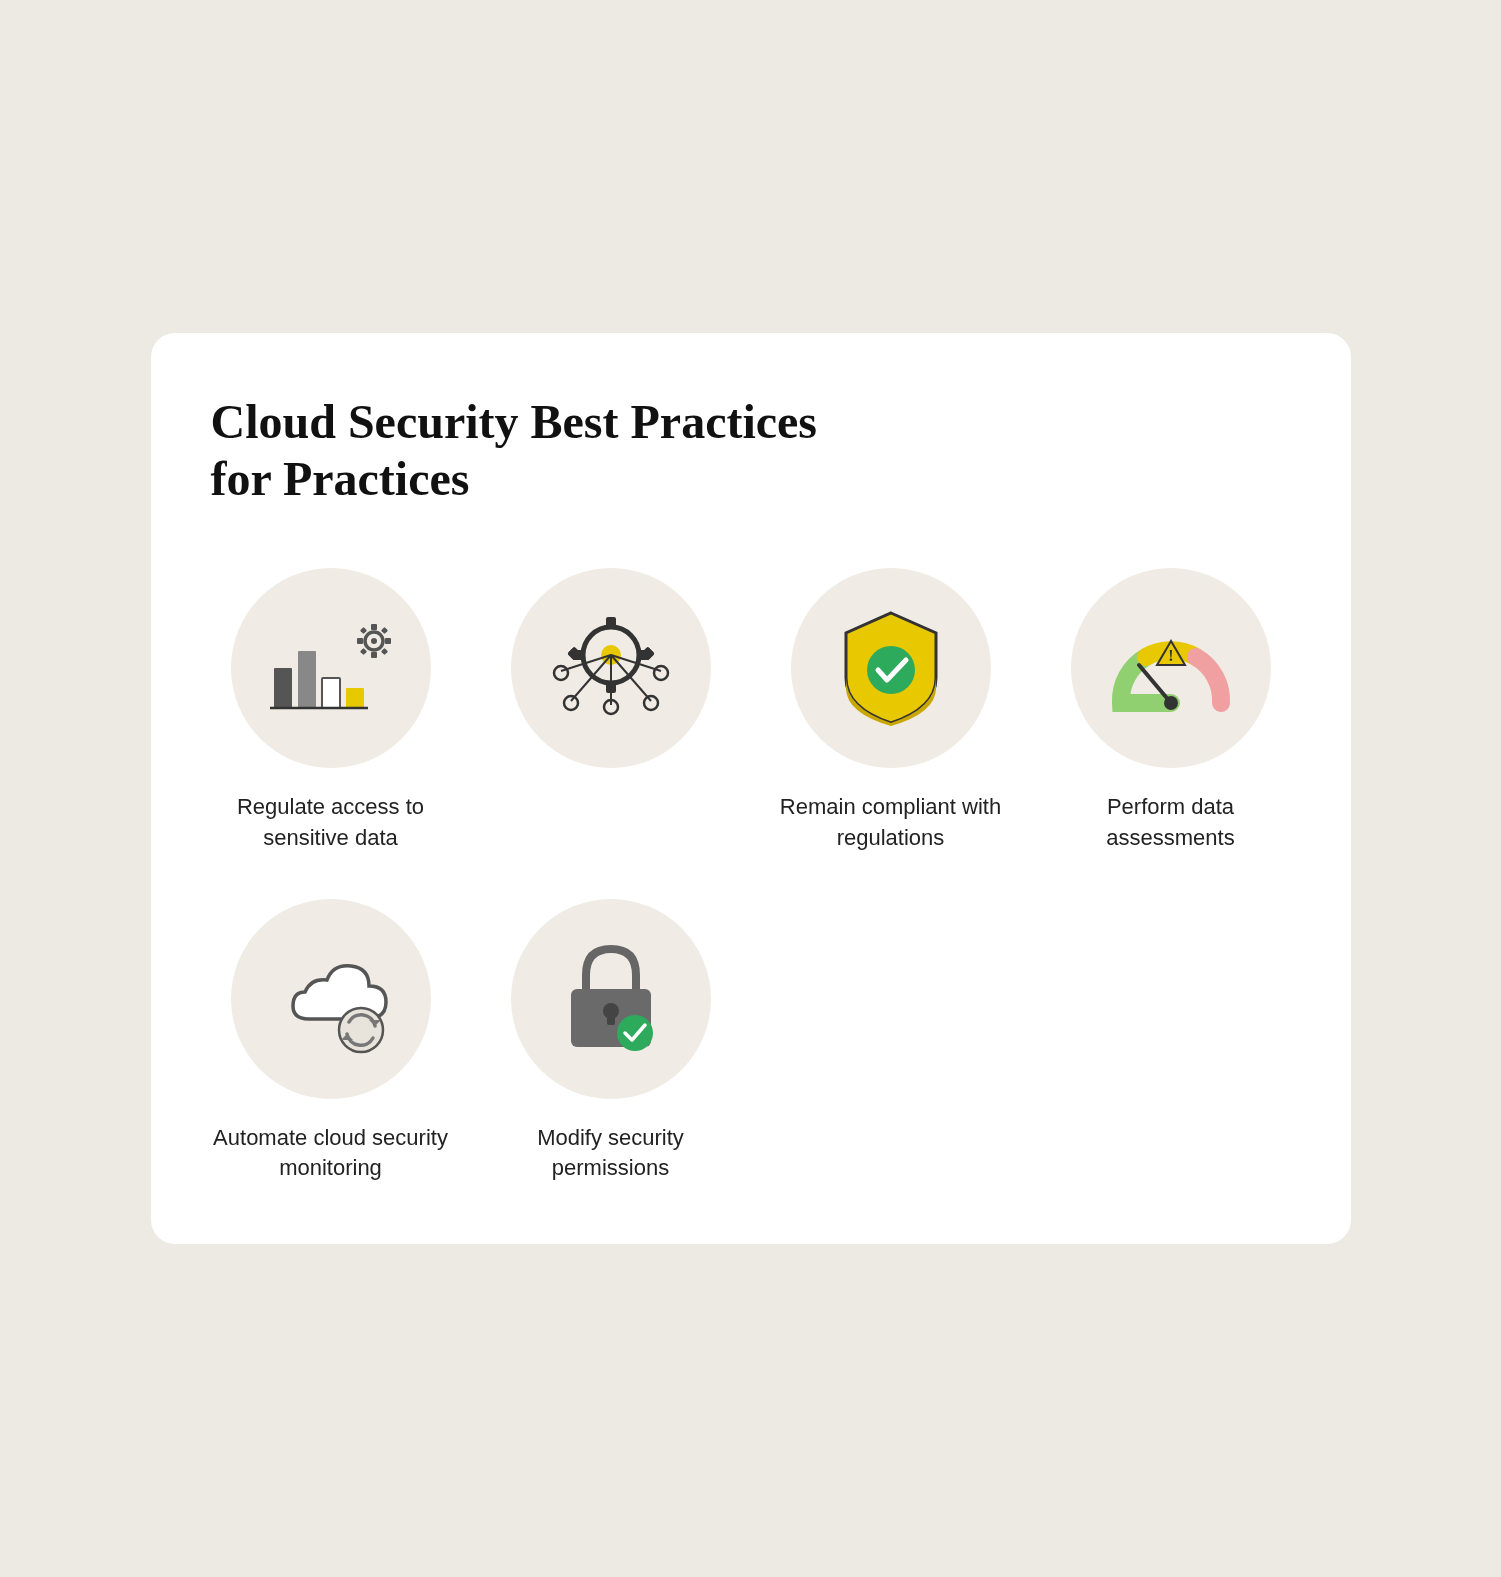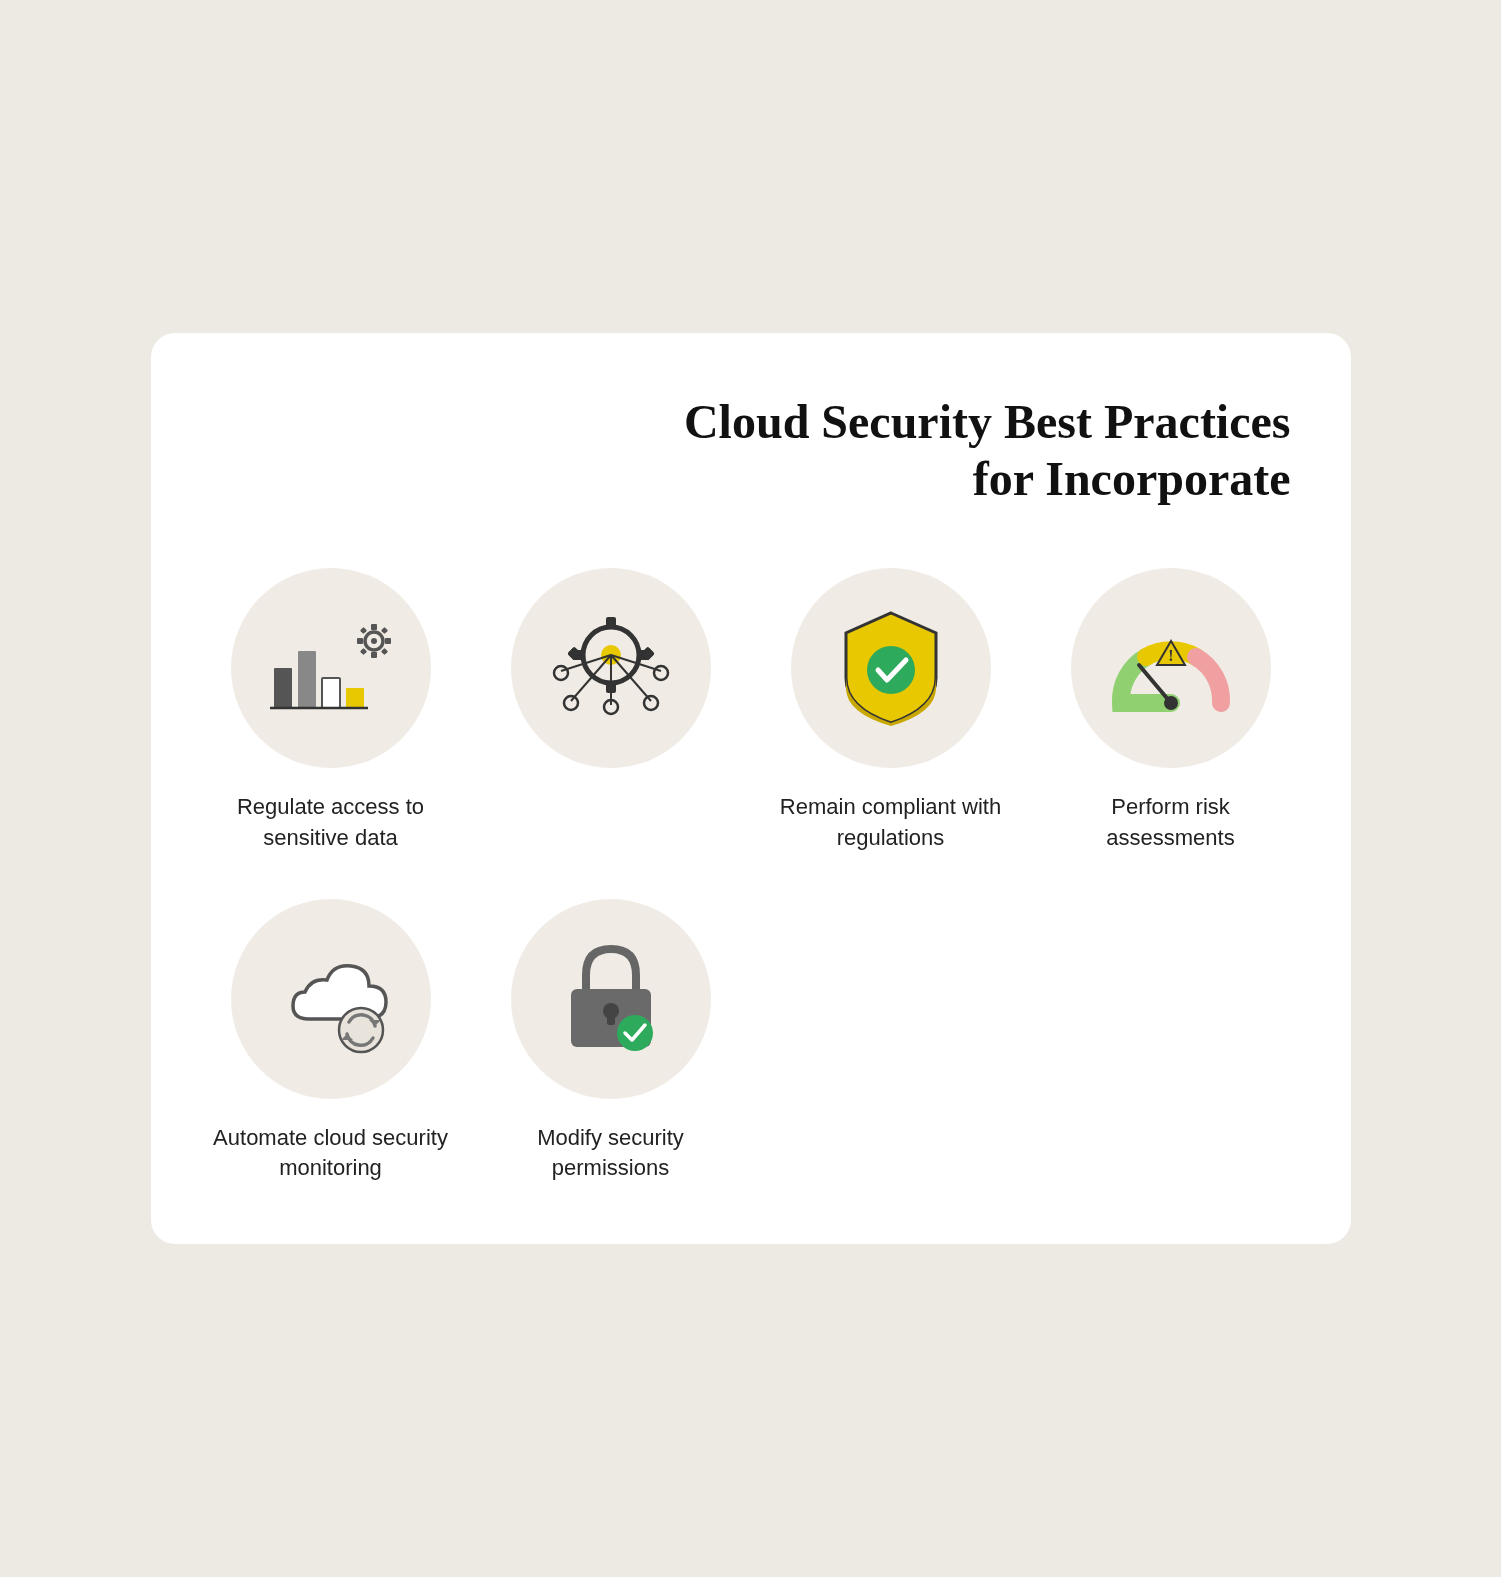--- a/index.html
+++ b/index.html
@@ -16,21 +16,21 @@
 
     .card {
       background: #ffffff;
       border-radius: 24px;
       padding: 60px 60px 60px 60px;
       max-width: 1200px;
       width: 100%;
     }
 
     .title {
-      text-align: right;
+      text-align: left;
       font-size: 48px;
       font-weight: 900;
       line-height: 1.2;
       margin-bottom: 60px;
       color: #111111;
       font-family: 'Georgia', serif;
     }
 
     .grid {
       display: grid;
@@ -67,21 +67,21 @@
     svg {
       overflow: visible;
     }
   </style>
 </head>
 <body>
 
 <div class="card">
   <h1 class="title">
     <span>Cloud Security Best Practices</span><br>
-    <span>for Incorporate</span>
+    <span>for Practices</span>
   </h1>
 
   <div class="grid">
 
     <div class="item">
       <div class="icon-circle">
         <svg width="130" height="110" viewBox="0 0 130 110">
 
           <rect x="8" y="55" width="18" height="40" fill="#555" rx="1"></rect>
           <rect x="32" y="38" width="18" height="57" fill="#888" rx="1"></rect>
@@ -171,21 +171,21 @@
           <path d="M95 44 A50 50 0 0 1 120 90" fill="none" stroke="#f0a0a0" stroke-width="18" stroke-linecap="round"></path>
 
           <line x1="70" y1="90" x2="38" y2="52" stroke="#333" stroke-width="4" stroke-linecap="round"></line>
 
           <circle cx="70" cy="90" r="7" fill="#333"></circle>
 
           <polygon points="70,28 56,52 84,52" fill="#e8c800" stroke="#333" stroke-width="2"></polygon>
           <text x="70" y="48" text-anchor="middle" font-size="16" font-weight="bold" fill="#333">!</text>
         </svg>
       </div>
-      <p class="item-label">Perform risk assessments</p>
+      <p class="item-label">Perform data assessments</p>
     </div>
 
     <div class="item">
       <div class="icon-circle">
         <svg width="140" height="110" viewBox="0 0 140 110">
 
           <path d="M105 75 Q125 75 125 58 Q125 42 108 42 Q108 24 90 22 Q72 20 66 36 Q50 34 44 48 Q32 48 32 62 Q32 75 48 75 Z" fill="white" stroke="#555" stroke-width="3.5"></path>
 
           <circle cx="100" cy="86" r="22" fill="#e8e4dc" stroke="#555" stroke-width="2.5"></circle>
 

